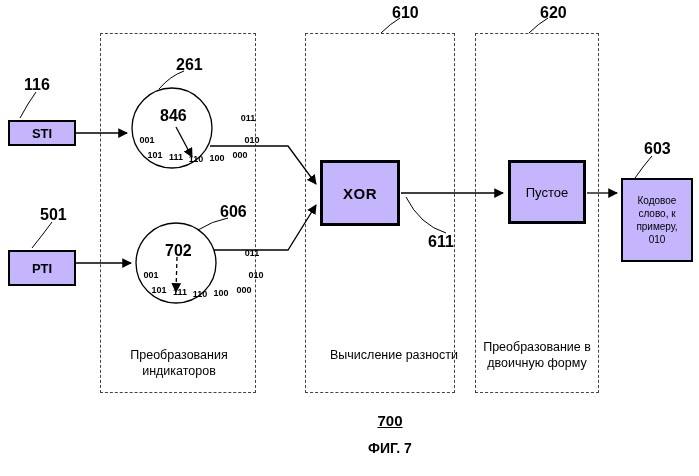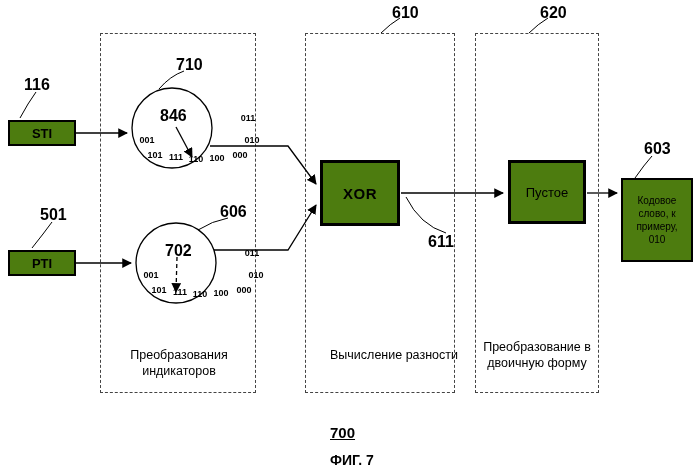--- a/index.html
+++ b/index.html
@@ -3,40 +3,40 @@
 <meta charset="utf-8">
 <style>
   * { margin:0; padding:0; box-sizing:border-box; }
   html,body { background:#fff; }
   .canvas {
     position:relative; width:699px; height:476px; background:#fff;
     font-family:"Liberation Sans", sans-serif; color:#000; overflow:hidden;
   }
   .dashbox { position:absolute; border:1px dashed #444; background:transparent; }
   .solidbox {
-    position:absolute; border:2px solid #000; background:#4d7c0f;
+    position:absolute; border:2px solid #000; background:#c4b5fd;
     display:flex; align-items:center; justify-content:center;
     font-weight:bold; font-size:13px;
   }
   .thick { border-width:3px; }
   .box-xor { font-size:15px; letter-spacing:0.5px; }
   .box-empty { font-weight:normal; font-size:13px; }
   .box-code {
     font-weight:normal; font-size:10px; line-height:1.3; text-align:center;
     padding:13px;
   }
   .ref { position:absolute; font-weight:bold; font-size:16px; white-space:nowrap; }
   .cap {
     position:absolute; text-align:center; font-size:12.5px; line-height:1.3;
   }
   .cl {
     position:absolute; font-size:9px; font-weight:bold;
     transform:translate(-50%,-50%); white-space:nowrap;margin-left:28px;
   }
-  .figline { position:absolute; left:330px; width:120px; text-align:left; font-weight:bold;margin-top:12px; }
+  .figline { position:absolute; left:330px; width:120px; text-align:center; font-weight:bold; }
   .fig-num { top:412px; font-size:15px; }
   .fig-num span { text-decoration:underline; }
   .fig-cap { top:440px; font-size:14px; }
   svg.lines { position:absolute; left:0; top:0; pointer-events:none; }
   
   .a0{left:220px;top:118px}.a1{left:224px;top:140px}.a2{left:212px;top:155px}
   .a3{left:189px;top:158px}.a4{left:168px;top:159px}.a5{left:148px;top:157px}
   .a6{left:127px;top:155px}.a7{left:119px;top:140px}
   
   .b0{left:224px;top:253px}.b1{left:228px;top:275px}.b2{left:216px;top:290px}
@@ -82,37 +82,37 @@
       <path d="M400,18 Q390,24 381,33"></path>
       <path d="M548,18 Q538,24 529,33"></path>
       <path d="M446,233 Q420,225 406,197"></path>
       <path d="M652,156 Q644,165 635,178"></path>
     </g>
   </svg>
 
   <div class="solidbox" style="left:8px;top:120px;width:68px;height:26px">
     <span>STI</span>
   </div>
-  <div class="solidbox" style="left:8px;top:250px;width:68px;height:26px">
+  <div class="solidbox" style="left:8px;top:250px;width:68px;height:36px">
     <span>PTI</span>
   </div>
 
   <div class="solidbox thick box-xor" style="left:320px;top:160px;width:80px;height:66px">
     <span>XOR</span>
   </div>
   <div class="solidbox thick box-empty" style="left:508px;top:160px;width:78px;height:64px">
     <span>Пустое</span>
   </div>
   <div class="solidbox box-code" style="left:621px;top:178px;width:72px;height:84px">
     <span>Кодовое слово, к примеру, 010</span>
   </div>
 
   <div class="ref" style="left:24px;top:76px">116</div>
   <div class="ref" style="left:40px;top:206px">501</div>
-  <div class="ref" style="left:176px;top:56px">710</div>
+  <div class="ref" style="left:176px;top:56px">261</div>
   <div class="ref" style="left:220px;top:203px">606</div>
   <div class="ref" style="left:392px;top:4px">610</div>
   <div class="ref" style="left:540px;top:4px">620</div>
   <div class="ref" style="left:428px;top:233px">611</div>
   <div class="ref" style="left:644px;top:140px">603</div>
   <div class="ref" style="left:160px;top:107px">846</div>
   <div class="ref" style="left:165px;top:242px">702</div>
 
   <span class="cl a0">011</span>
   <span class="cl a1">010</span>

